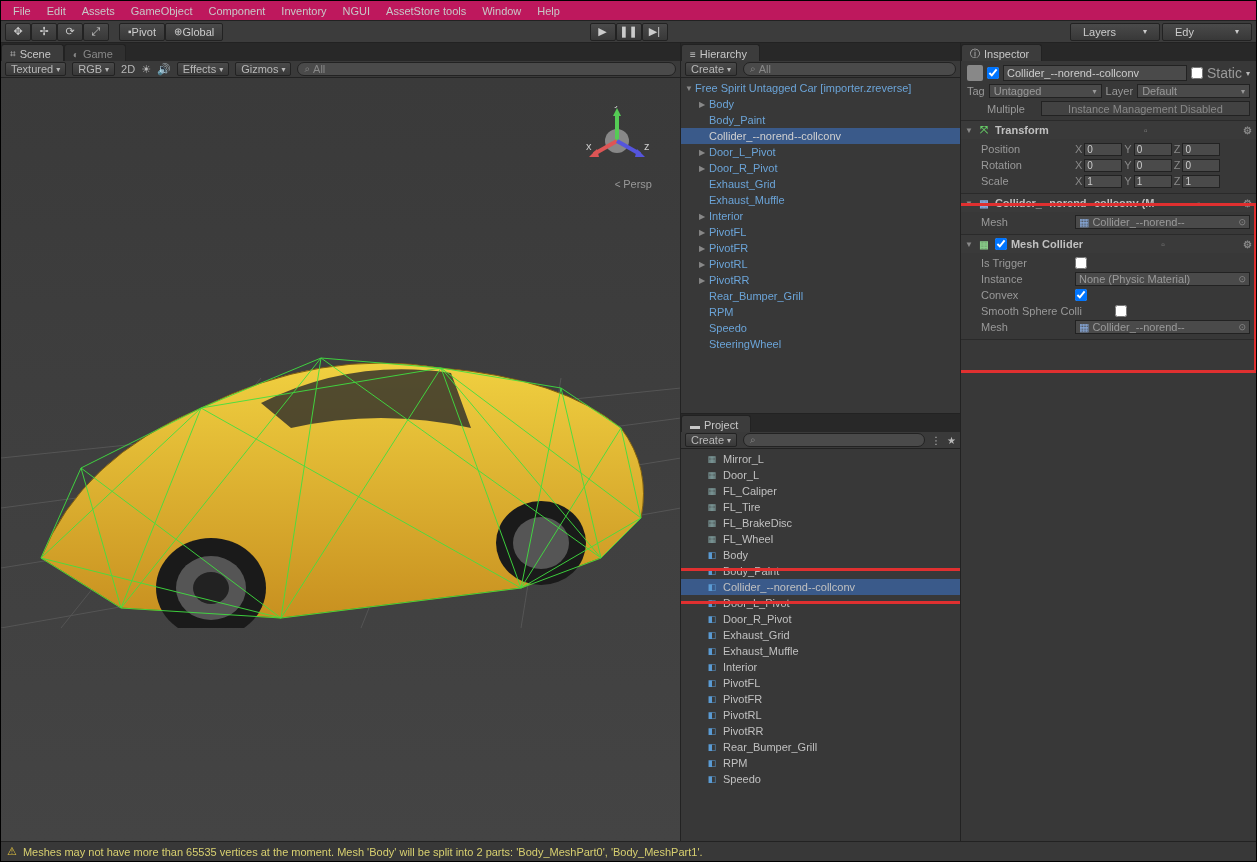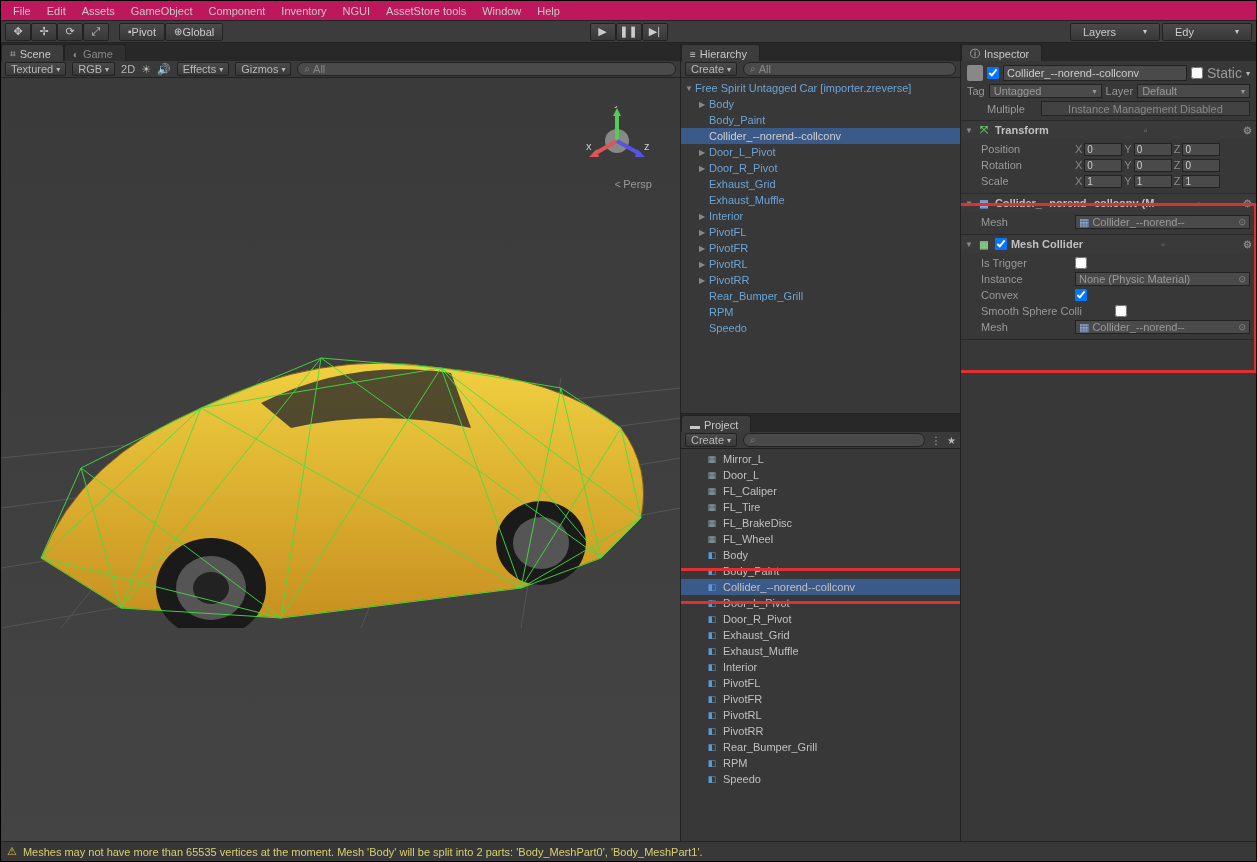--- a/index.html
+++ b/index.html
@@ -324,20 +324,25 @@
               <div class="h-row">
                 <span class="h-indent" style="width:14px"></span>
                 <span class="arrow"></span>
                 <span>RPM</span>
               </div>
               <div class="h-row">
                 <span class="h-indent" style="width:14px"></span>
                 <span class="arrow"></span>
                 <span>Speedo</span>
               </div>
+              <div class="h-row">
+                <span class="h-indent" style="width:14px"></span>
+                <span class="arrow"></span>
+                <span>SteeringWheel</span>
+              </div>
             </div>
         </div>
 
         <div class="project-panel">
           <div class="tab-bar">
               <div class="tab">
                 <span class="tab-icon">▬</span>
                 <span>Project</span>
               </div>
             </div>

